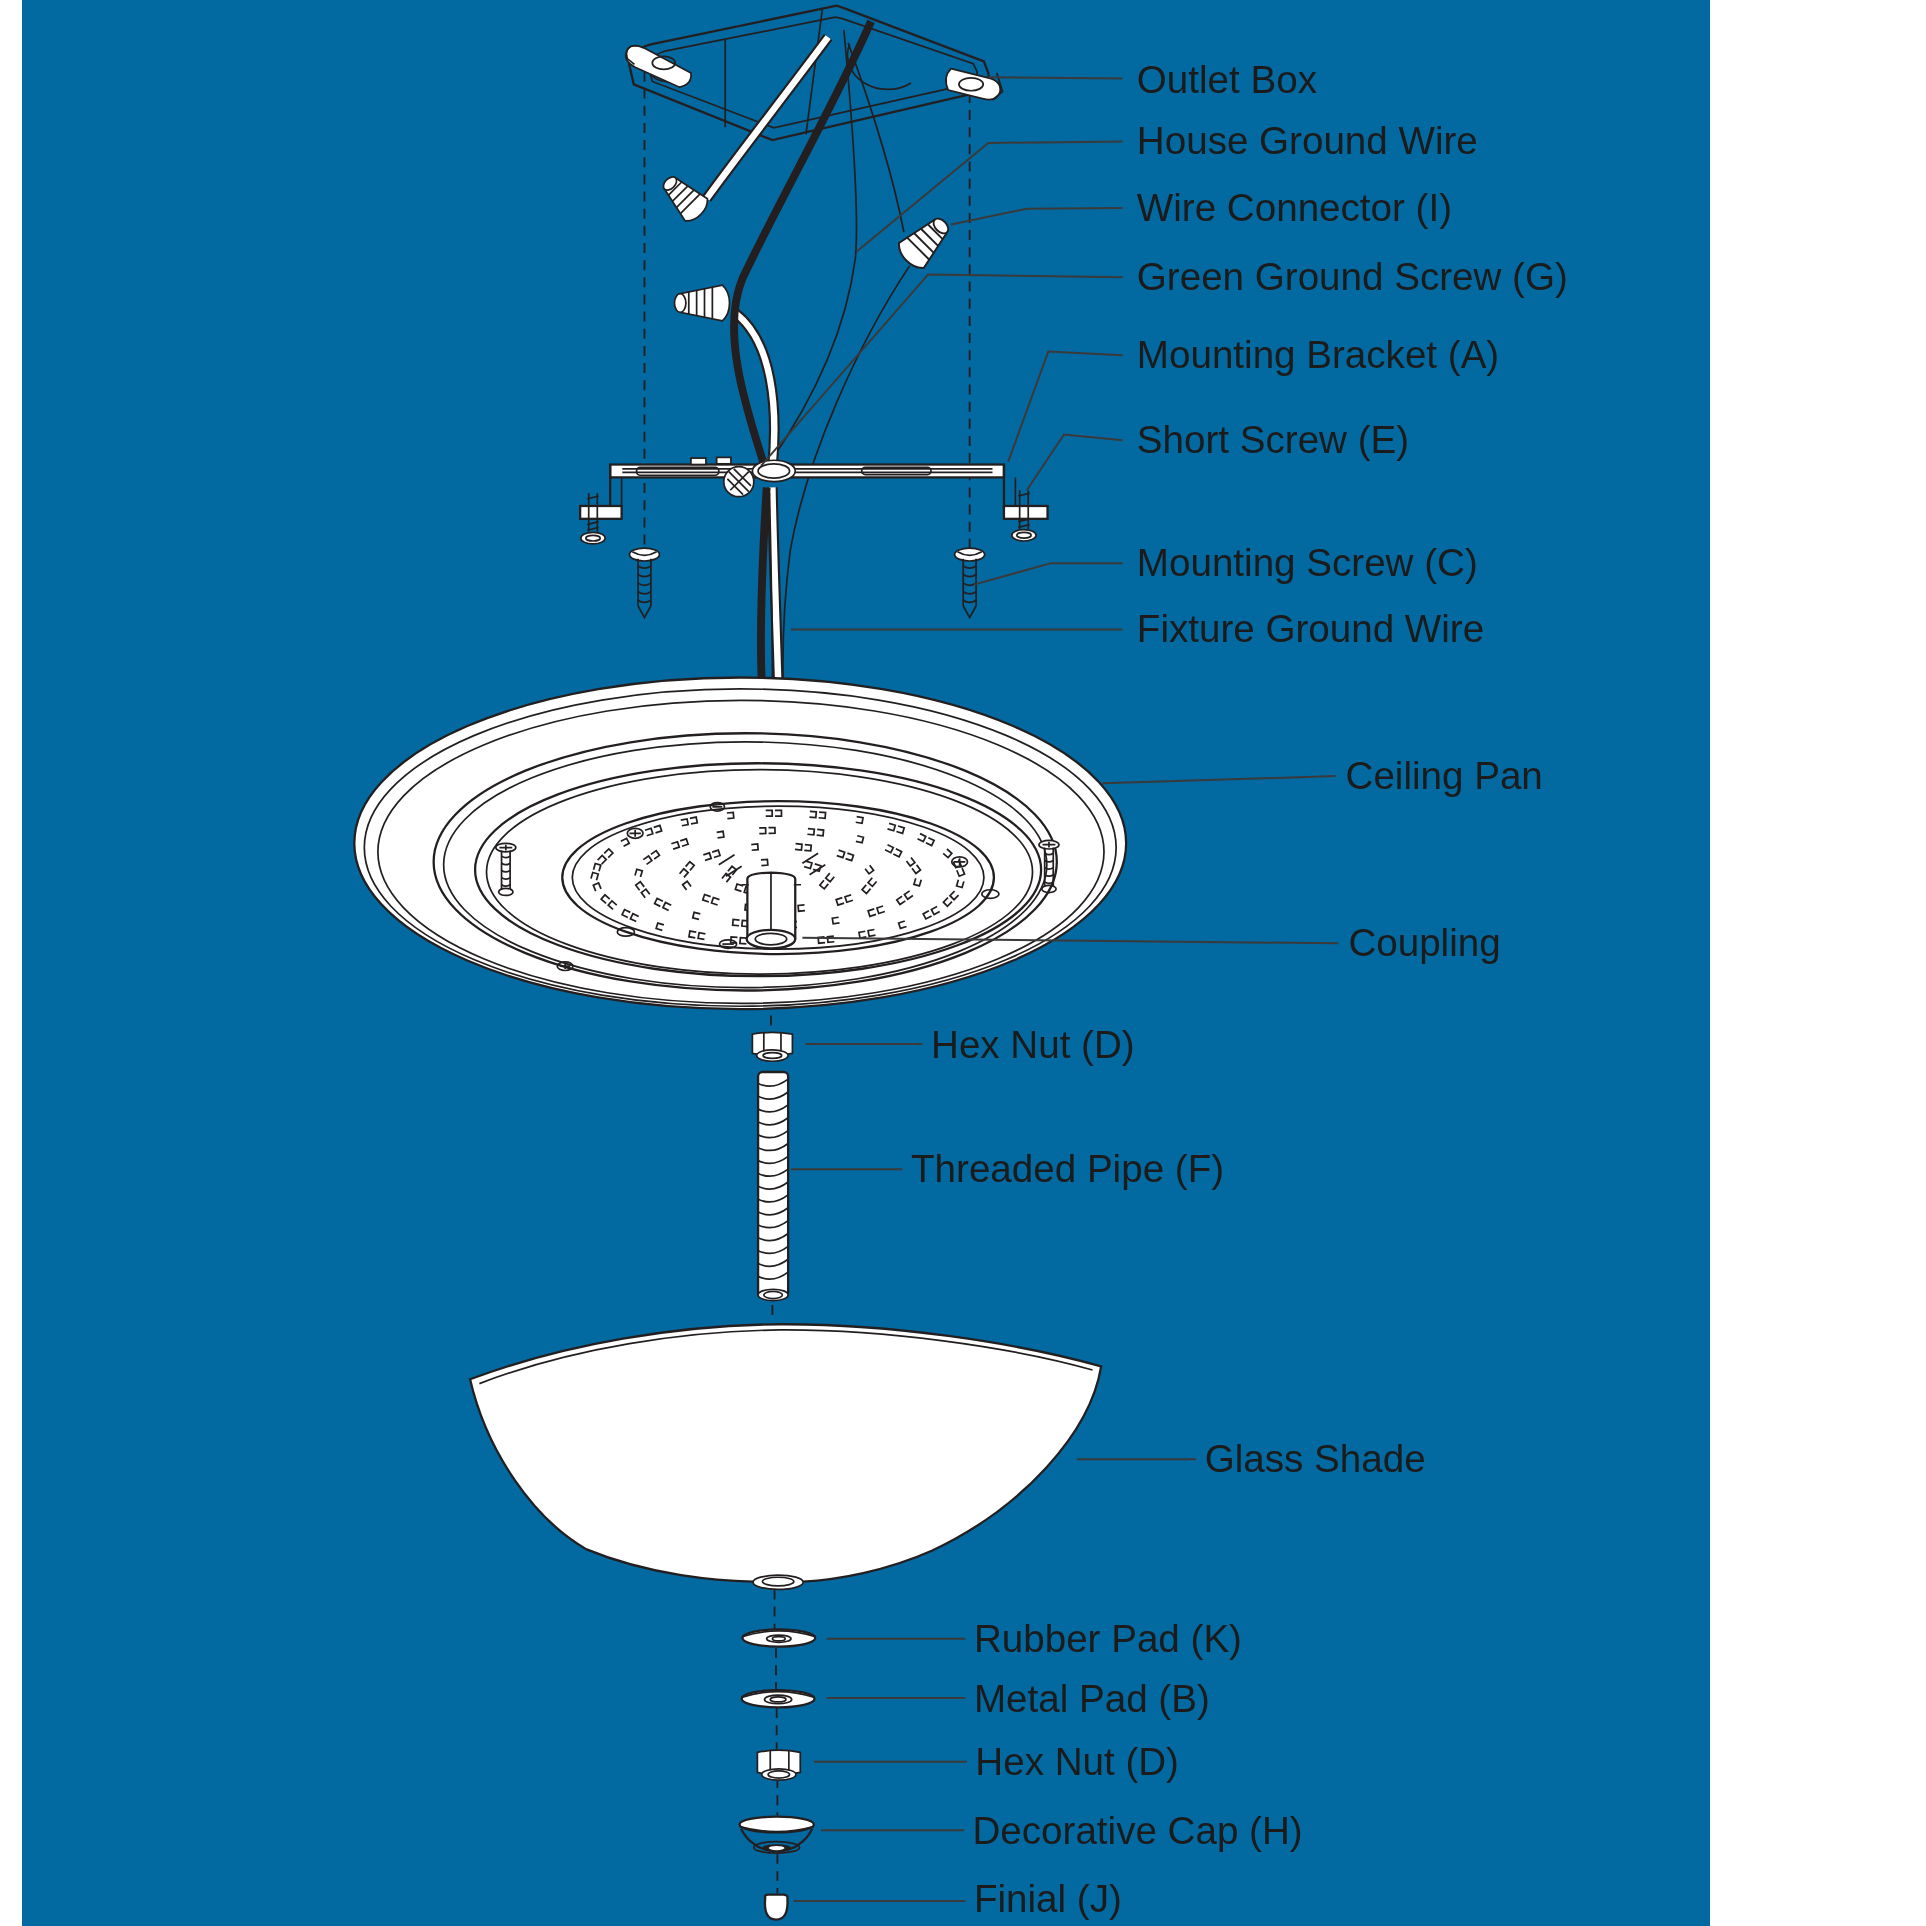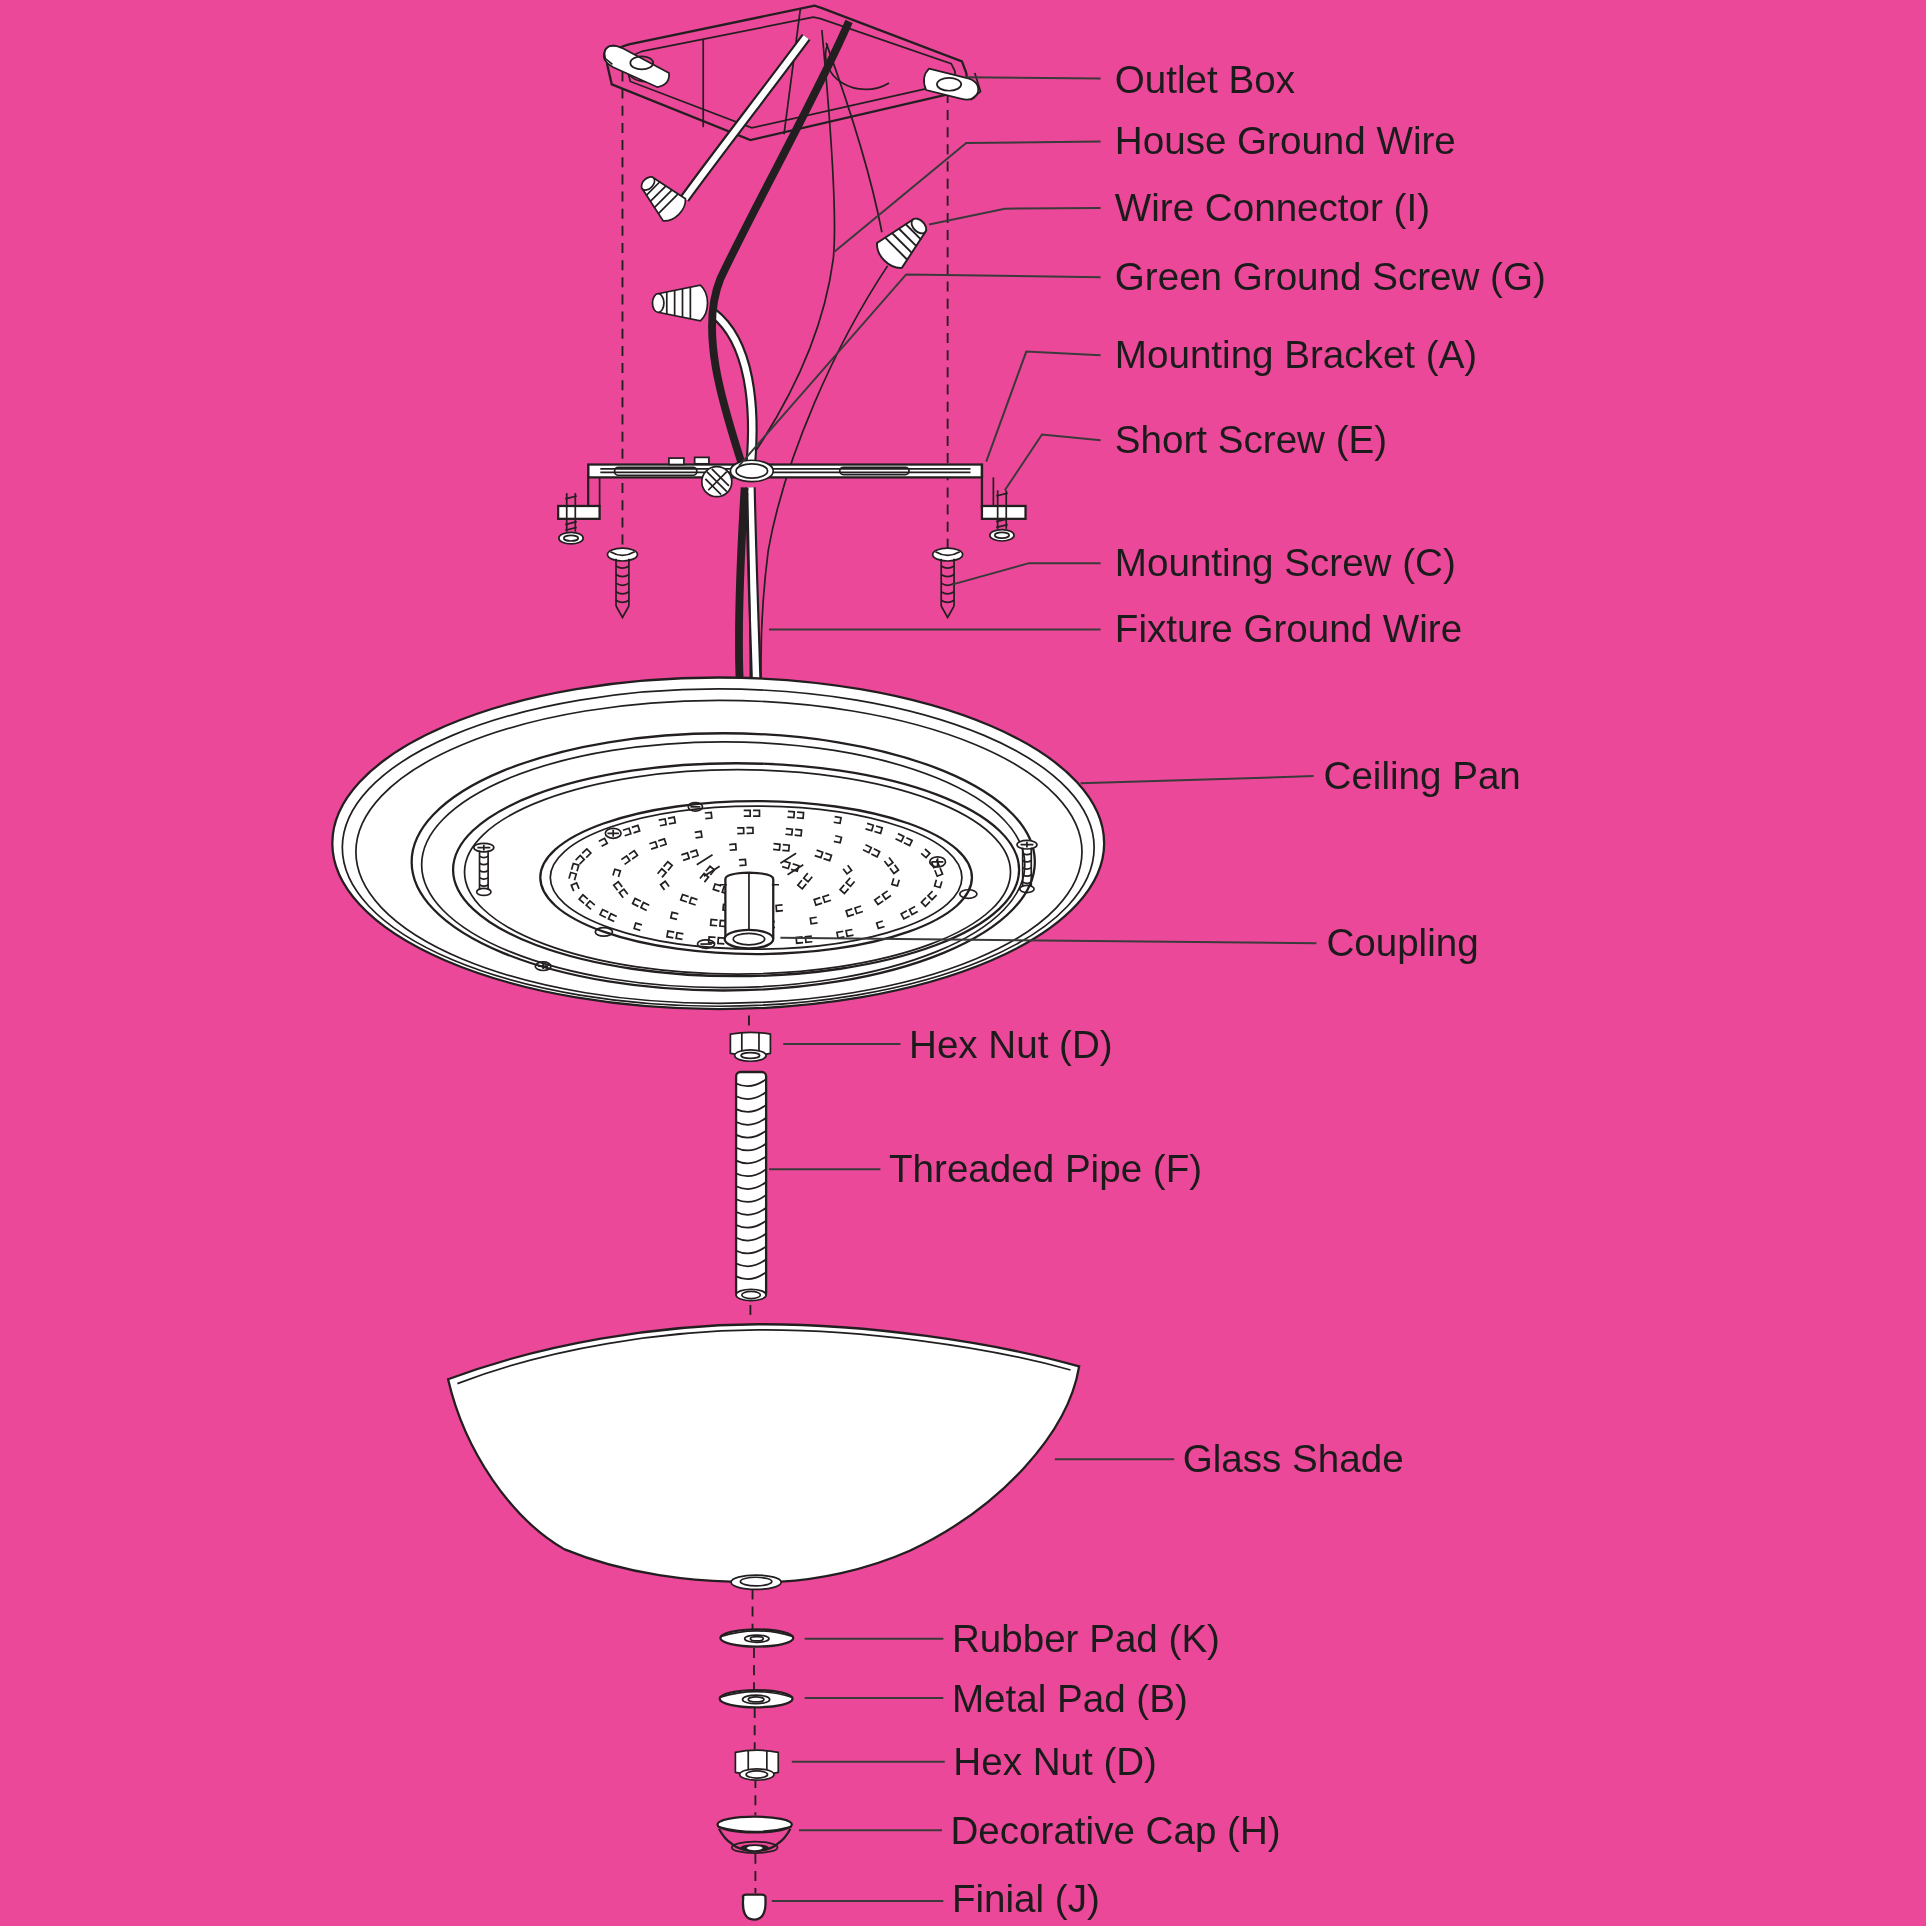--- a/index.html
+++ b/index.html
@@ -1,16 +1,16 @@
 <!DOCTYPE html>
 <html style="font-size:11.4px"><head>
 <meta charset="utf-8">
 <style>
   html,body{margin:0;padding:0;background:#ffffff;}
-  .stage{width:1926px;height:1926px;background:#ec4899;position:relative;font-family:"Liberation Sans",sans-serif;}
+  .stage{width:1688px;height:1926px;background:#0369a1;position:relative;font-family:"Liberation Sans",sans-serif;margin-left:22px;}
   svg{display:block;}
   .lbl{font-family:"Liberation Sans","DejaVu Sans",sans-serif;font-size:54px;fill:#1b1b1b;letter-spacing:0px;}
   .ink{stroke:#231f20;fill:none;}
   .w3{stroke-width:3.2px;}
   .w2{stroke-width:2.4px;}
   .white{fill:#ffffff;}
   .dash{stroke:#231f20;stroke-width:2.6px;stroke-dasharray:14 10;fill:none;}
   .leader{stroke:#3a3a3a;stroke-width:2.8px;fill:none;}
 </style>
 </head>

